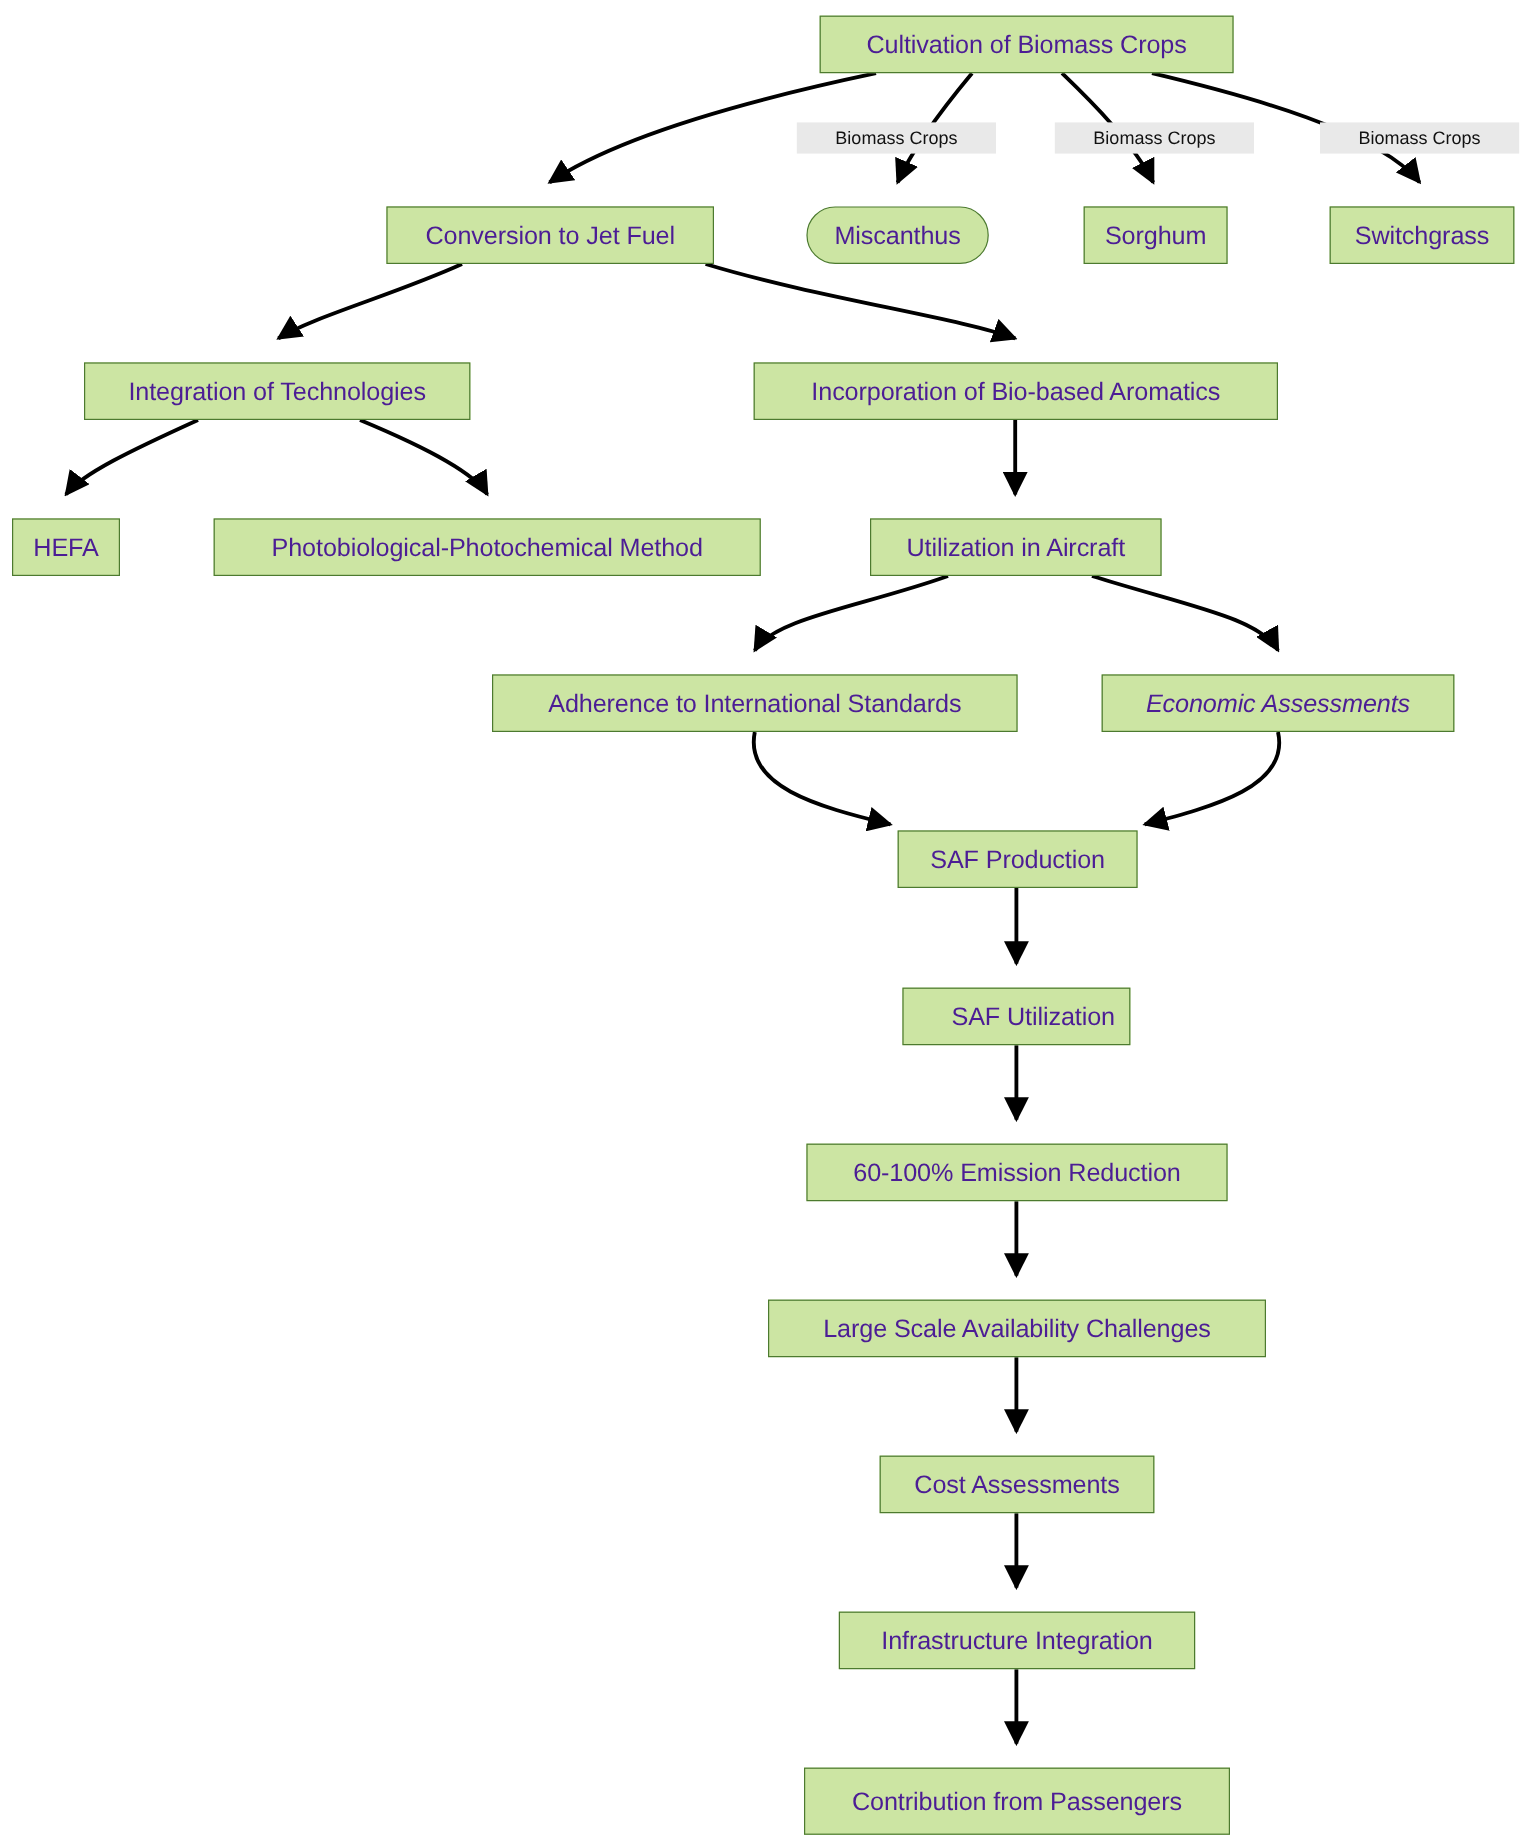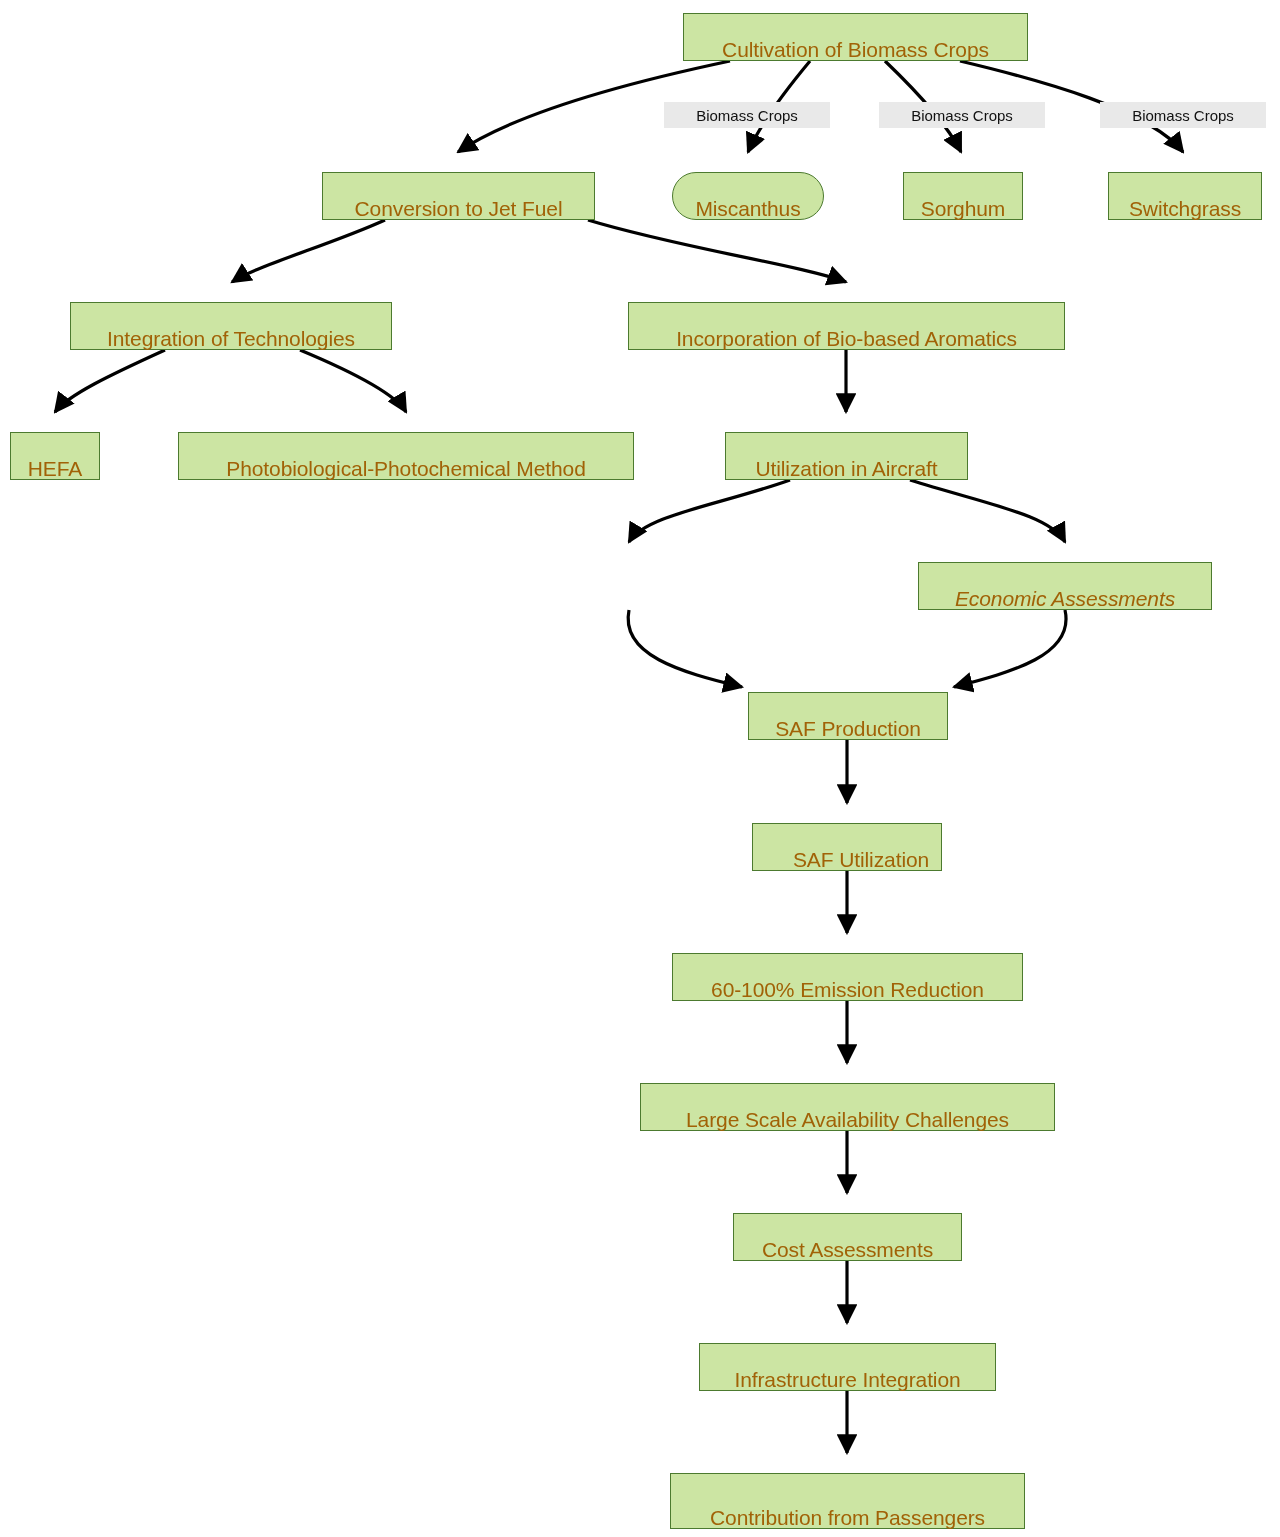--- a/index.html
+++ b/index.html
@@ -32,23 +32,23 @@
     top: 0;
     width: 1280px;
     height: 1537px;
   }
   .node {
     position: absolute;
     box-sizing: border-box;
     background: #cce5a3;
     border: 1.6px solid #4c7a2f;
     display: flex;
-    align-items: flex-end;
+    align-items: center;
     justify-content: center;
-    color: #a16207;
+    color: #4c1d95;
     font-size: 21px;
     line-height: 1;
     white-space: nowrap;
     letter-spacing: -0.1px;
   }
   .node-label {
     display: block;
     padding: 0 2px;
   }
   .edge-label {
@@ -153,20 +153,23 @@
     </div>
 
     <div class="node" style="left:178px;top:432px;width:456px;height:48px;">
       <span class="node-label">Photobiological-Photochemical Method</span>
     </div>
 
     <div class="node" style="left:725px;top:432px;width:243px;height:48px;">
       <span class="node-label">Utilization in Aircraft</span>
     </div>
 
+    <div class="node" style="left:410px;top:562px;width:438px;height:48px;">
+      <span class="node-label">Adherence to International Standards</span>
+    </div>
 
     <div class="node" style="left:918px;top:562px;width:294px;height:48px;font-style:italic;">
       <span class="node-label">Economic Assessments</span>
     </div>
 
     <div class="node" style="left:748px;top:692px;width:200px;height:48px;">
       <span class="node-label">SAF Production</span>
     </div>
 
     <div class="node" style="left:752px;top:823px;width:190px;height:48px;padding-left:28px;">

